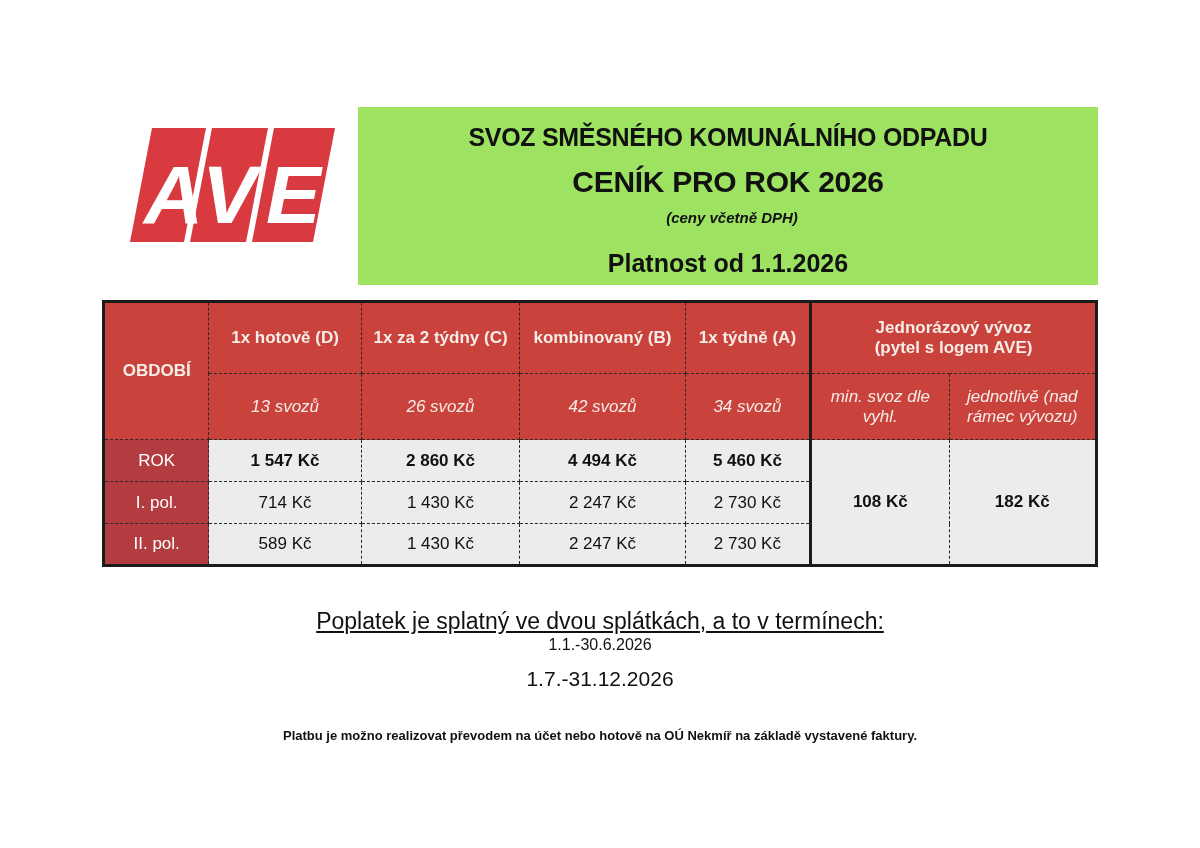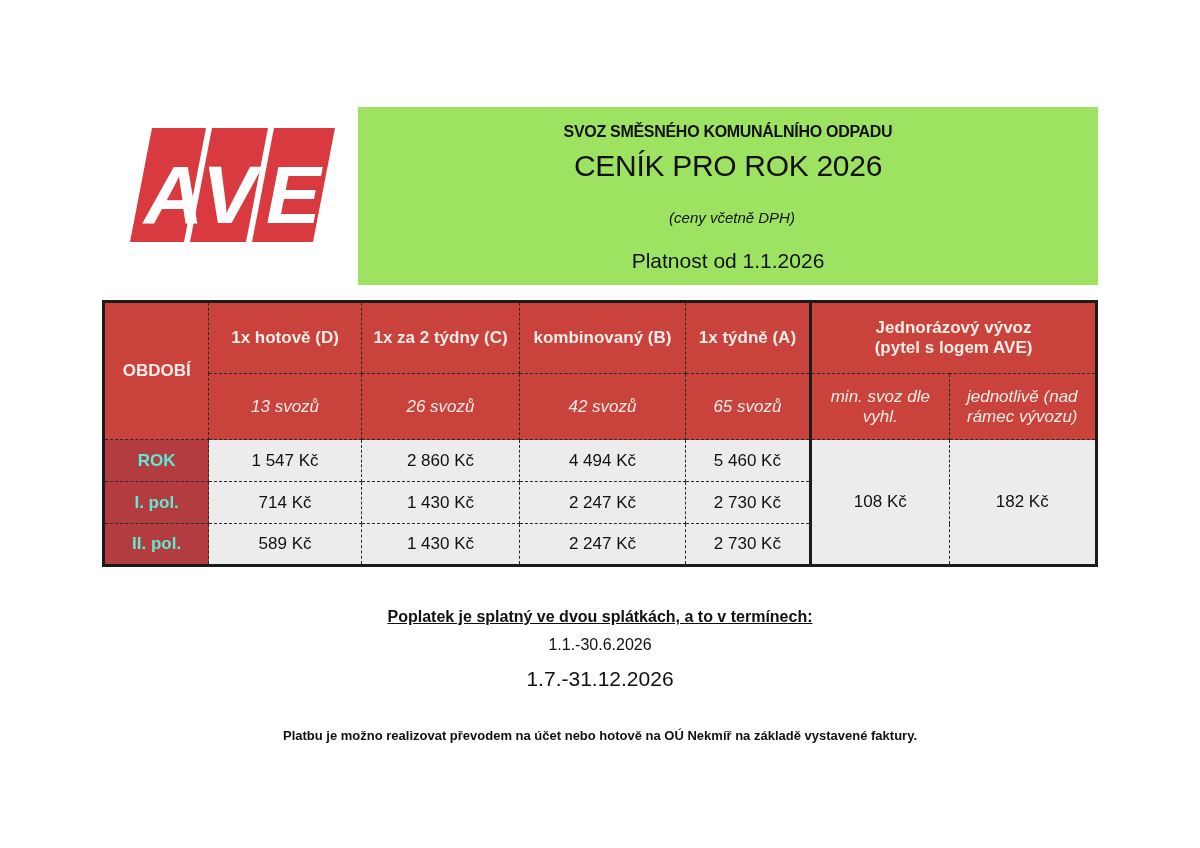--- a/index.html
+++ b/index.html
@@ -8,46 +8,46 @@
     font-family: "Liberation Sans", "DejaVu Sans", sans-serif; color:#111;
   }
   .logo {
     position:absolute; left:130px; top:128px; width:205px; height:114px;
   }
   .header-box {
     position:absolute; left:358px; top:107px; width:740px; height:178px;
     background:#9de361;
     text-align:center;
   }
-  .h-title { position:absolute; top:16px; left:0; right:0; font-size:16px; font-weight:bold; letter-spacing:-0.3px; }
-  .h-sub { position:absolute; top:42px; left:0; right:0; font-size:30px; font-weight:normal; letter-spacing:-0.3px; }
-  .h-note { position:absolute; top:102px; left:0; right:0; font-size:15px; font-style:italic; font-weight:normal;padding-left:8px; }
-  .h-valid { position:absolute; top:142px; left:0; right:0; font-size:21px; font-weight:normal; }
+  .h-title { position:absolute; top:16px; left:0; right:0; font-size:25px; font-weight:bold; letter-spacing:-0.3px; }
+  .h-sub { position:absolute; top:58px; left:0; right:0; font-size:30px; font-weight:bold; letter-spacing:-0.3px; }
+  .h-note { position:absolute; top:102px; left:0; right:0; font-size:15px; font-style:italic; font-weight:bold;padding-left:8px; }
+  .h-valid { position:absolute; top:142px; left:0; right:0; font-size:25px; font-weight:bold; }
 
   table.price {
     position:absolute; left:102px; top:300px; width:996px; height:266px;
     border-collapse:collapse; border:3px solid #1b1b1b;
     table-layout:fixed;
   }
   table.price td {
     text-align:center; vertical-align:middle; padding:0 2px;
     border:1px dashed #2a2a2a;
     font-size:17px;
   }
   .red { background:#c9433c; color:#f6ece8; }
-  .red-dark { background:#b23c3f; color:#5eead4; font-weight:bold; }
+  .red-dark { background:#b23c3f; color:#ffffff; font-weight:normal; }
   .gray { background:#ececec; color:#111; }
   .hdr { font-weight:bold; font-size:18px; }
   .it { font-style:italic; font-size:15px; }
-  .big { font-weight:normal; font-size:18px; }
+  .big { font-weight:bold; font-size:18px; }
   .thick-top td { border-top:3px solid #1b1b1b; }
   .thick-left { border-left:3px solid #1b1b1b !important; }
 
   .footer { position:absolute; left:0; right:0; text-align:center; }
-  .f1 { top:608px; font-size:16px; font-weight:bold; text-decoration:underline; }
+  .f1 { top:608px; font-size:23px; font-weight:normal; text-decoration:underline; }
   .f2 { top:636px; font-size:16px; }
   .f3 { top:667px; font-size:21px; }
   .f4 { top:728px; font-size:13px; font-weight:bold; }
 </style>
 </head>
 <body>
 
 <div class="logo">
   <svg width="205" height="114" viewBox="0 0 205 114">
     <polygon points="22,0 76,0 54,114 0,114" fill="#d83a3f"></polygon>
@@ -85,21 +85,21 @@
     <td class="red hdr">1x týdně (A)</td>
     <td class="red hdr thick-left" colspan="2">
       <div>Jednorázový vývoz</div>
       <div>(pytel s logem AVE)</div>
     </td>
   </tr>
   <tr style="height:66px">
     <td class="red it">13 svozů</td>
     <td class="red it">26 svozů</td>
     <td class="red it">42 svozů</td>
-    <td class="red it">65 svozů</td>
+    <td class="red it">34 svozů</td>
     <td class="red it thick-left">min. svoz dle vyhl.</td>
     <td class="red it">jednotlivě (nad rámec vývozu)</td>
   </tr>
   <tr class="thick-top" style="height:42px">
     <td class="red-dark">ROK</td>
     <td class="gray big">1 547 Kč</td>
     <td class="gray big">2 860 Kč</td>
     <td class="gray big">4 494 Kč</td>
     <td class="gray big">5 460 Kč</td>
     <td class="gray big thick-left" rowspan="3">108 Kč</td>

